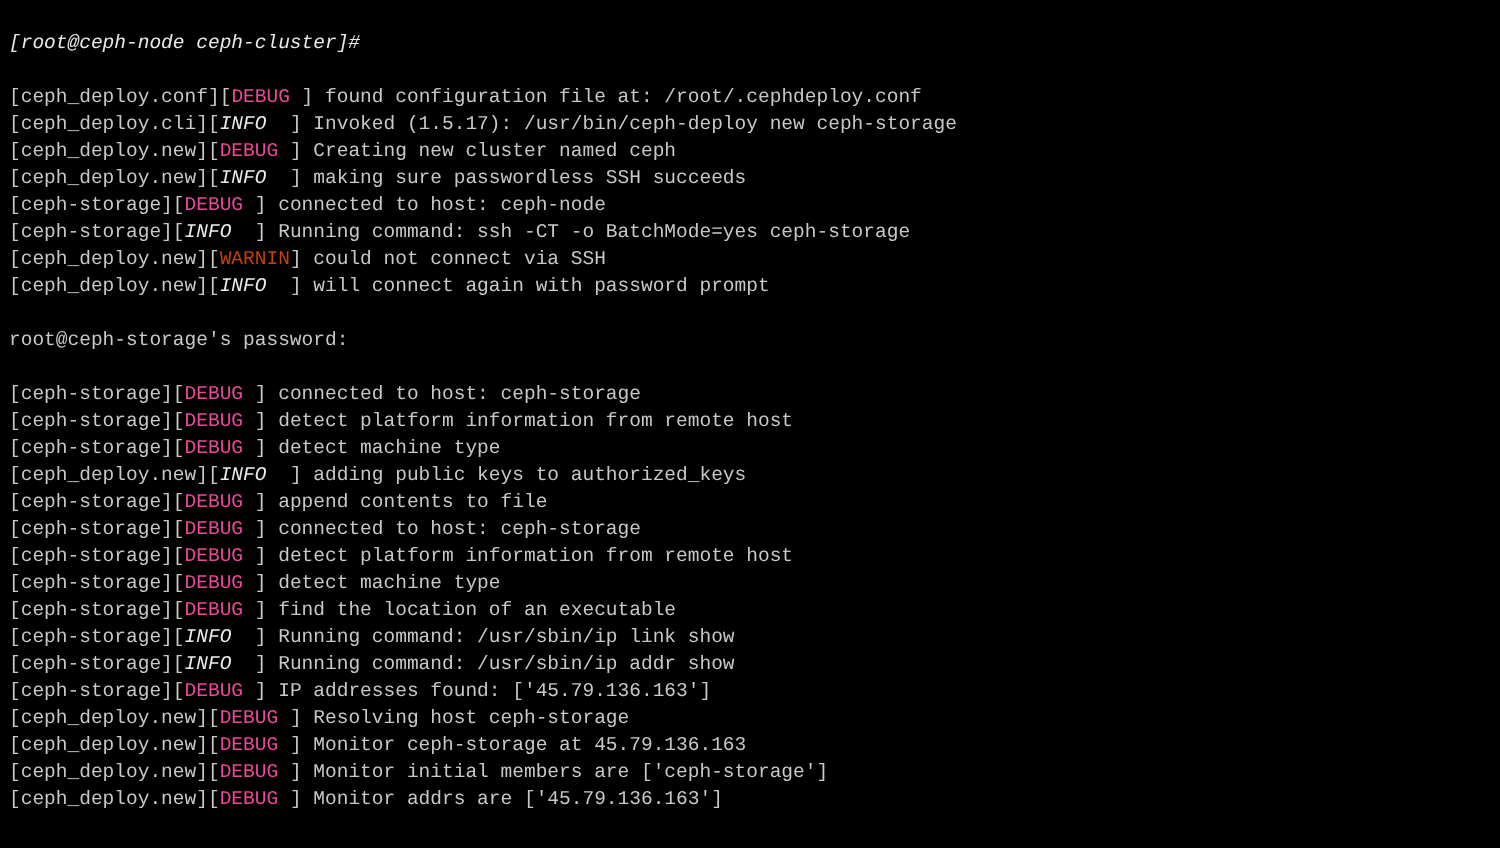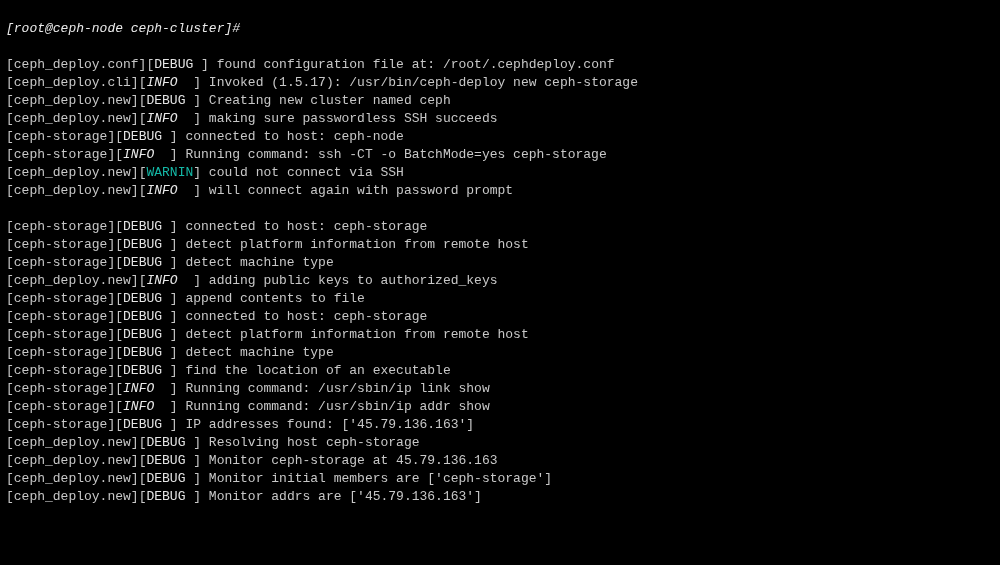--- a/index.html
+++ b/index.html
@@ -13,31 +13,32 @@
   .terminal {
     font-family: "Courier New", Courier, monospace;
     font-size: 13px;
     line-height: 18px;
     color: #d6d6d6;
     padding: 2px 6px;
     white-space: pre;
   }
   .white  { color: #eaeaea; font-style: italic; }
   .gray   { color: #c8c8c8; }
-  .blue   { color: #e5e5e5; }
-  .yellow { color: #14b8a6; }
+  .blue   { color: #ec4899; }
+  .yellow { color: #c2410c; }
   .highlight-box {
     border: 1px solid #e23b3b;
     display: inline-block;
     padding: 0 2px;
     margin-left: -2px;
   }
   .line { display: block; }
 </style>
 </head>
 <body>
 
 <div class="terminal">
 <span class="line"><span class="white">[root@ceph-node ceph-cluster]#</span></span>
 <span id="block1"><span class="line"><span class="gray">[ceph_deploy.conf]</span><span class="gray">[</span><span class="blue">DEBUG</span><span class="gray"> ]</span><span class="gray"> found configuration file at: /root/.cephdeploy.conf</span></span><span class="line"><span class="gray">[ceph_deploy.cli]</span><span class="gray">[</span><span class="white">INFO</span><span class="gray">  ]</span><span class="gray"> Invoked (1.5.17): /usr/bin/ceph-deploy new ceph-storage</span></span><span class="line"><span class="gray">[ceph_deploy.new]</span><span class="gray">[</span><span class="blue">DEBUG</span><span class="gray"> ]</span><span class="gray"> Creating new cluster named ceph</span></span><span class="line"><span class="gray">[ceph_deploy.new]</span><span class="gray">[</span><span class="white">INFO</span><span class="gray">  ]</span><span class="gray"> making sure passwordless SSH succeeds</span></span><span class="line"><span class="gray">[ceph-storage]</span><span class="gray">[</span><span class="blue">DEBUG</span><span class="gray"> ]</span><span class="gray"> connected to host: ceph-node</span></span><span class="line"><span class="gray">[ceph-storage]</span><span class="gray">[</span><span class="white">INFO</span><span class="gray">  ]</span><span class="gray"> Running command: ssh -CT -o BatchMode=yes ceph-storage</span></span><span class="line"><span class="gray">[ceph_deploy.new]</span><span class="gray">[</span><span class="yellow">WARNIN</span><span class="gray">]</span><span class="gray"> could not connect via SSH</span></span><span class="line"><span class="gray">[ceph_deploy.new]</span><span class="gray">[</span><span class="white">INFO</span><span class="gray">  ]</span><span class="gray"> will connect again with password prompt</span></span></span>
+<span class="line"><span class="gray">root@ceph-storage's password:</span></span>
 <span id="block2"><span class="line"><span class="gray">[ceph-storage]</span><span class="gray">[</span><span class="blue">DEBUG</span><span class="gray"> ]</span><span class="gray"> connected to host: ceph-storage</span></span><span class="line"><span class="gray">[ceph-storage]</span><span class="gray">[</span><span class="blue">DEBUG</span><span class="gray"> ]</span><span class="gray"> detect platform information from remote host</span></span><span class="line"><span class="gray">[ceph-storage]</span><span class="gray">[</span><span class="blue">DEBUG</span><span class="gray"> ]</span><span class="gray"> detect machine type</span></span><span class="line"><span class="gray">[ceph_deploy.new]</span><span class="gray">[</span><span class="white">INFO</span><span class="gray">  ]</span><span class="gray"> adding public keys to authorized_keys</span></span><span class="line"><span class="gray">[ceph-storage]</span><span class="gray">[</span><span class="blue">DEBUG</span><span class="gray"> ]</span><span class="gray"> append contents to file</span></span><span class="line"><span class="gray">[ceph-storage]</span><span class="gray">[</span><span class="blue">DEBUG</span><span class="gray"> ]</span><span class="gray"> connected to host: ceph-storage</span></span><span class="line"><span class="gray">[ceph-storage]</span><span class="gray">[</span><span class="blue">DEBUG</span><span class="gray"> ]</span><span class="gray"> detect platform information from remote host</span></span><span class="line"><span class="gray">[ceph-storage]</span><span class="gray">[</span><span class="blue">DEBUG</span><span class="gray"> ]</span><span class="gray"> detect machine type</span></span><span class="line"><span class="gray">[ceph-storage]</span><span class="gray">[</span><span class="blue">DEBUG</span><span class="gray"> ]</span><span class="gray"> find the location of an executable</span></span><span class="line"><span class="gray">[ceph-storage]</span><span class="gray">[</span><span class="white">INFO</span><span class="gray">  ]</span><span class="gray"> Running command: /usr/sbin/ip link show</span></span><span class="line"><span class="gray">[ceph-storage]</span><span class="gray">[</span><span class="white">INFO</span><span class="gray">  ]</span><span class="gray"> Running command: /usr/sbin/ip addr show</span></span><span class="line"><span class="gray">[ceph-storage]</span><span class="gray">[</span><span class="blue">DEBUG</span><span class="gray"> ]</span><span class="gray"> IP addresses found: ['45.79.136.163']</span></span><span class="line"><span class="gray">[ceph_deploy.new]</span><span class="gray">[</span><span class="blue">DEBUG</span><span class="gray"> ]</span><span class="gray"> Resolving host ceph-storage</span></span><span class="line"><span class="gray">[ceph_deploy.new]</span><span class="gray">[</span><span class="blue">DEBUG</span><span class="gray"> ]</span><span class="gray"> Monitor ceph-storage at 45.79.136.163</span></span><span class="line"><span class="gray">[ceph_deploy.new]</span><span class="gray">[</span><span class="blue">DEBUG</span><span class="gray"> ]</span><span class="gray"> Monitor initial members are ['ceph-storage']</span></span><span class="line"><span class="gray">[ceph_deploy.new]</span><span class="gray">[</span><span class="blue">DEBUG</span><span class="gray"> ]</span><span class="gray"> Monitor addrs are ['45.79.136.163']</span></span></span>
 
 </div>
 
 </body></html>

